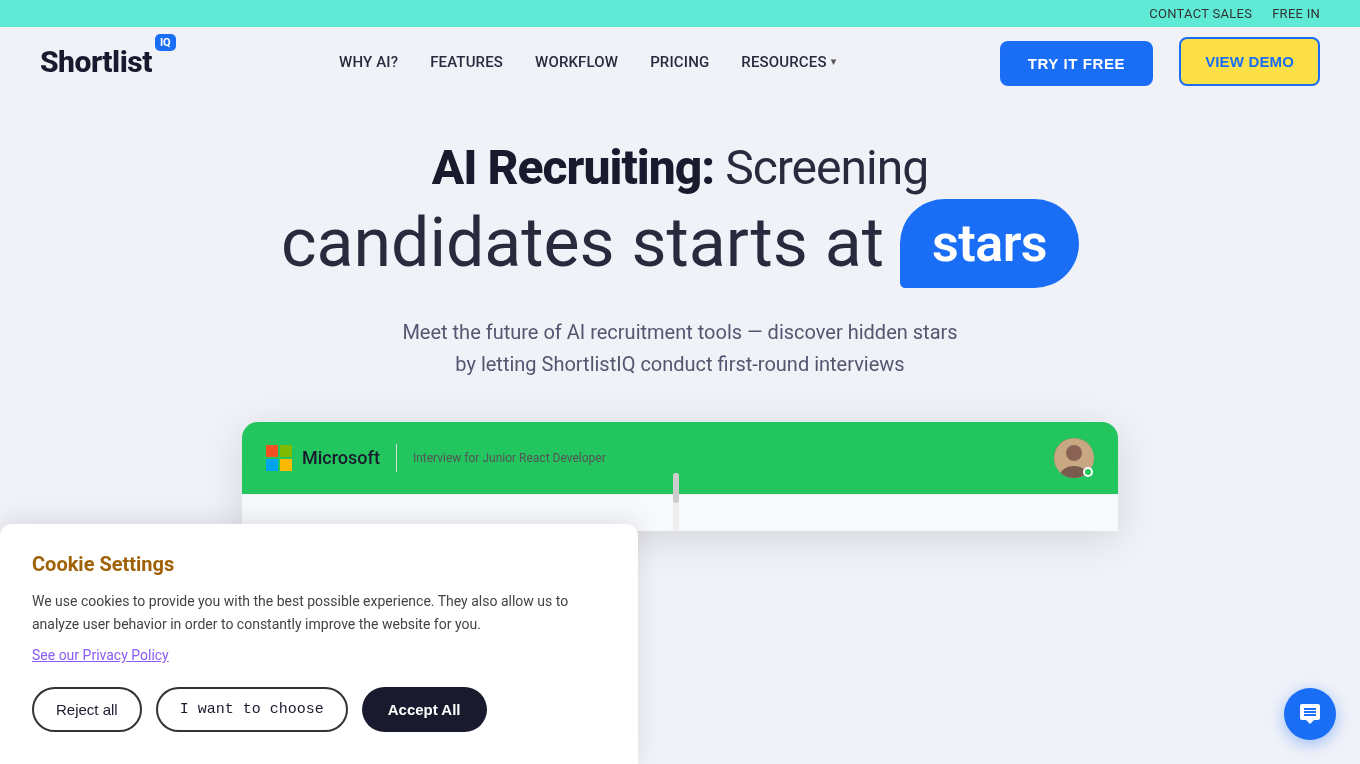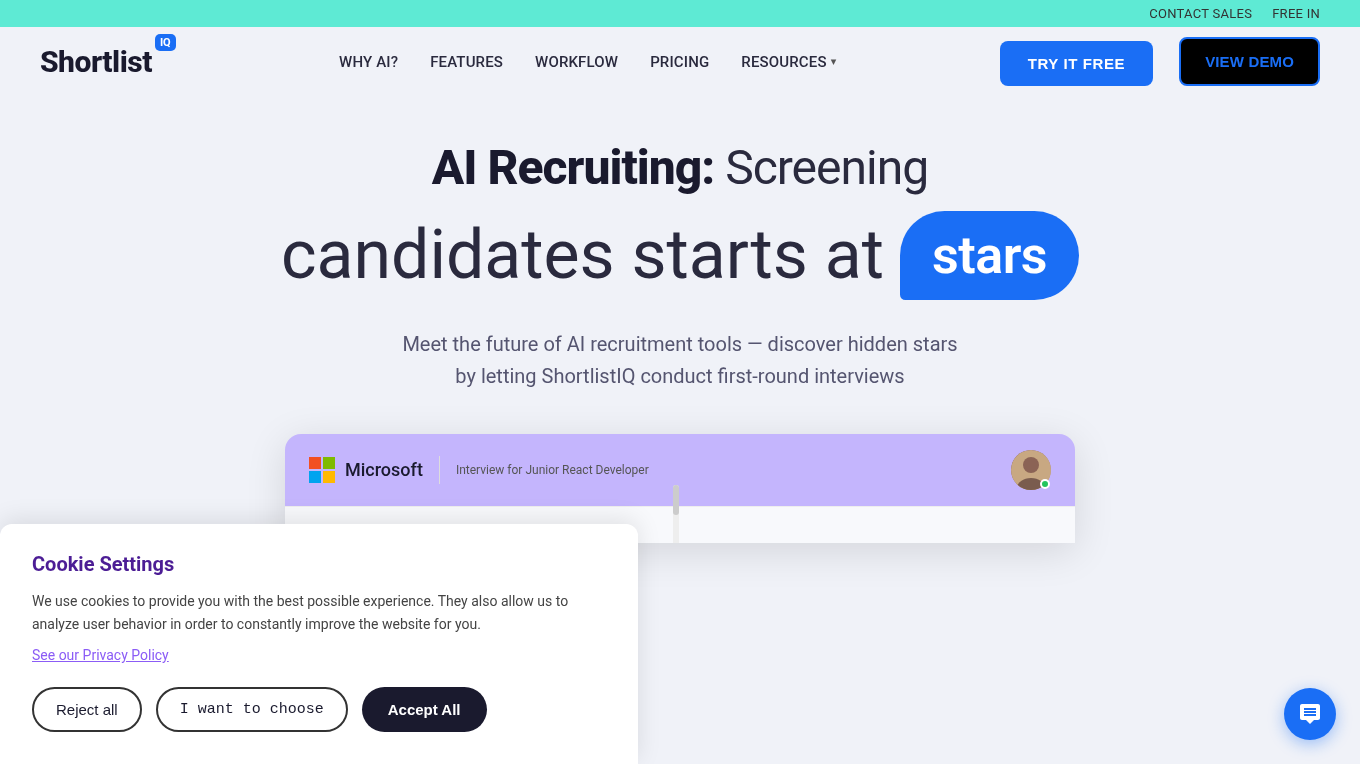--- a/index.html
+++ b/index.html
@@ -102,21 +102,21 @@
       font-weight: 700;
       padding: 14px 28px;
       border-radius: 8px;
       border: none;
       cursor: pointer;
       letter-spacing: 0.04em;
       text-transform: uppercase;
     }
 
     .btn-demo {
-      background: #000000;
+      background: #fde047;
       color: #1a6ef5;
       font-size: 15px;
       font-weight: 600;
       padding: 14px 24px;
       border-radius: 8px;
       border: 2px solid #1a6ef5;
       cursor: pointer;
       letter-spacing: 0.01em;
     }
 
@@ -141,21 +141,21 @@
     }
 
     .hero-title-line2 {
       font-size: 68px;
       font-weight: 400;
       color: #2a2a3e;
       display: flex;
       align-items: center;
       justify-content: center;
       gap: 16px;
-      margin-top: 16px;
+      margin-top: 4px;
     }
 
     .hello-bubble {
       background: #1a6ef5;
       color: white;
       font-size: 52px;
       font-weight: 600;
       padding: 14px 32px;
       border-radius: 50px 50px 50px 6px;
       display: inline-flex;
@@ -172,24 +172,24 @@
 
     
     .interview-card-wrap {
       display: flex;
       justify-content: center;
       margin-top: 42px;
       padding: 0 40px;
     }
 
     .interview-card {
-      background: #c4b5fd;
+      background: #22c55e;
       border-radius: 16px 16px 0 0;
       box-shadow: 0 8px 40px rgba(0,0,0,0.12);
-      width: 790px;
+      width: 876px;
       overflow: hidden;
     }
 
     .interview-card-header {
       display: flex;
       align-items: center;
       justify-content: space-between;
       padding: 16px 24px;
       border-bottom: 1px solid #eee;
     }
@@ -266,21 +266,21 @@
       background: white;
       border-radius: 12px 12px 0 0;
       padding: 28px 32px 32px 32px;
       box-shadow: 0 -4px 24px rgba(0,0,0,0.1);
       z-index: 100;
     }
 
     .cookie-title {
       font-size: 20px;
       font-weight: 700;
-      color: #4c1d95;
+      color: #a16207;
       margin-bottom: 14px;
     }
 
     .cookie-desc {
       font-size: 14px;
       color: #444;
       line-height: 1.6;
       margin-bottom: 10px;
     }
 

